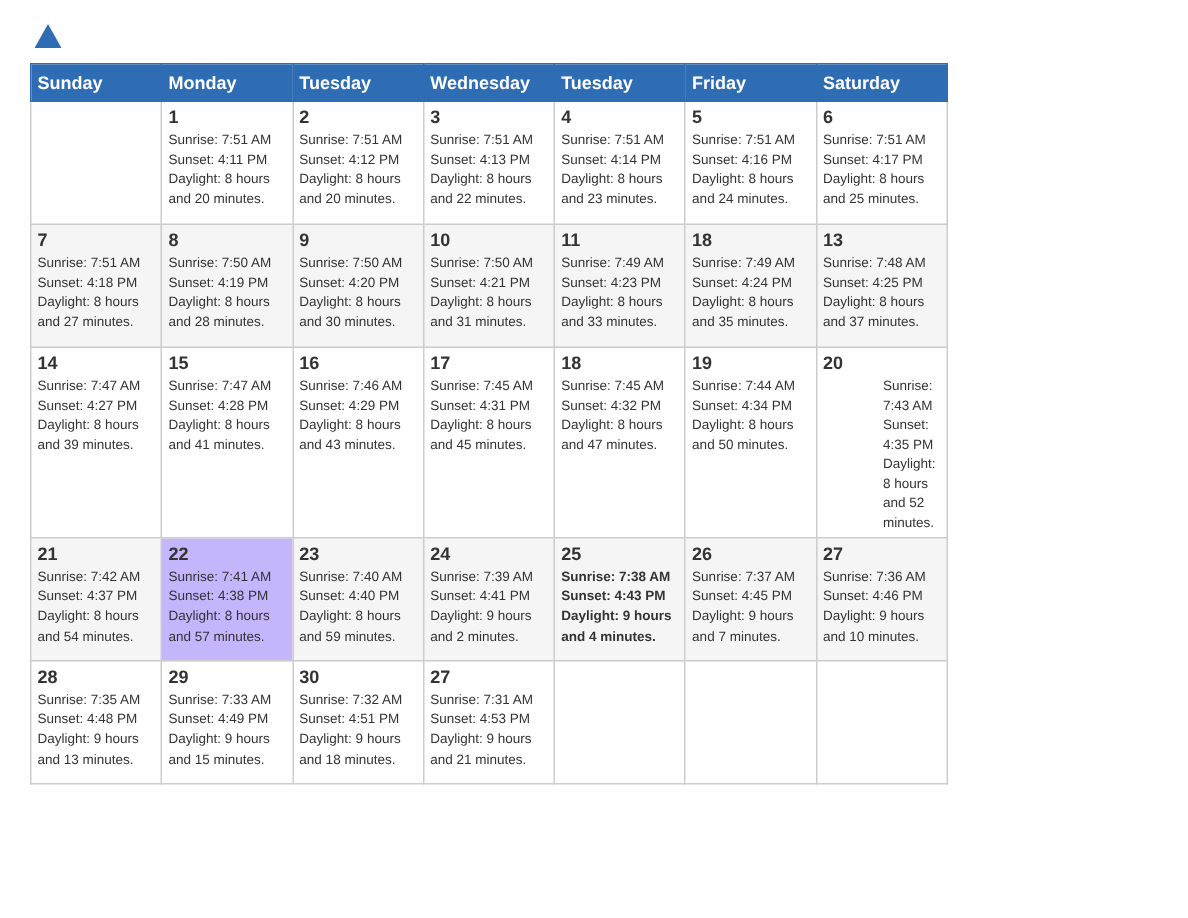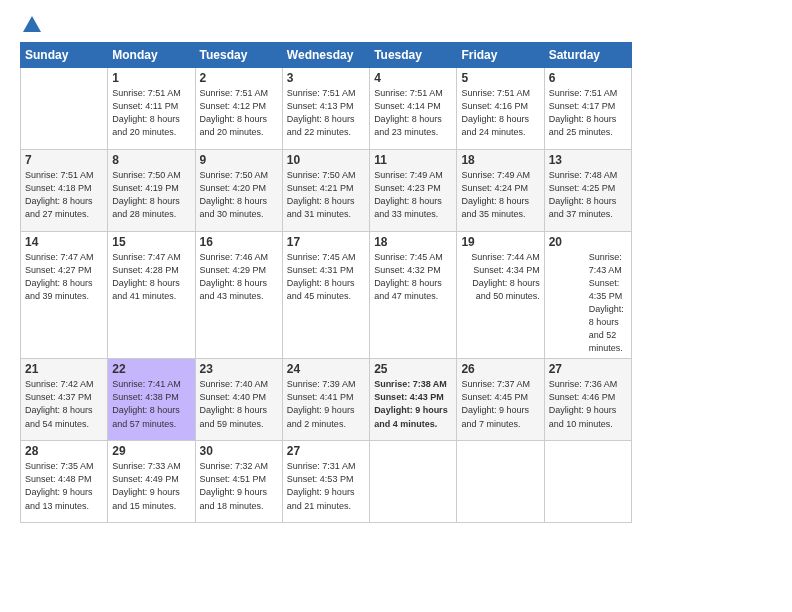--- a/index.html
+++ b/index.html
@@ -250,21 +250,21 @@
           </td>
           <td>
             <span class="day-num">18</span>
             <div class="day-info" style="white-space: pre-line;">Sunrise: 7:45 AM
 Sunset: 4:32 PM
 Daylight: 8 hours
 and 47 minutes.</div>
           </td>
           <td>
             <span class="day-num">19</span>
-            <div class="day-info" style="white-space: pre-line; text-align: right;">Sunrise: 7:44 AM
+            <div class="day-info" style="white-space: pre-line;">Sunrise: 7:44 AM
 Sunset: 4:34 PM
 Daylight: 8 hours
 and 50 minutes.</div>
           </td>
           <td>
             <span class="day-num">20</span>
             <div class="day-info" style="white-space: pre-line; margin-left: 40px;">Sunrise: 7:43 AM
 Sunset: 4:35 PM
 Daylight: 8 hours
 and 52 minutes.</div>

